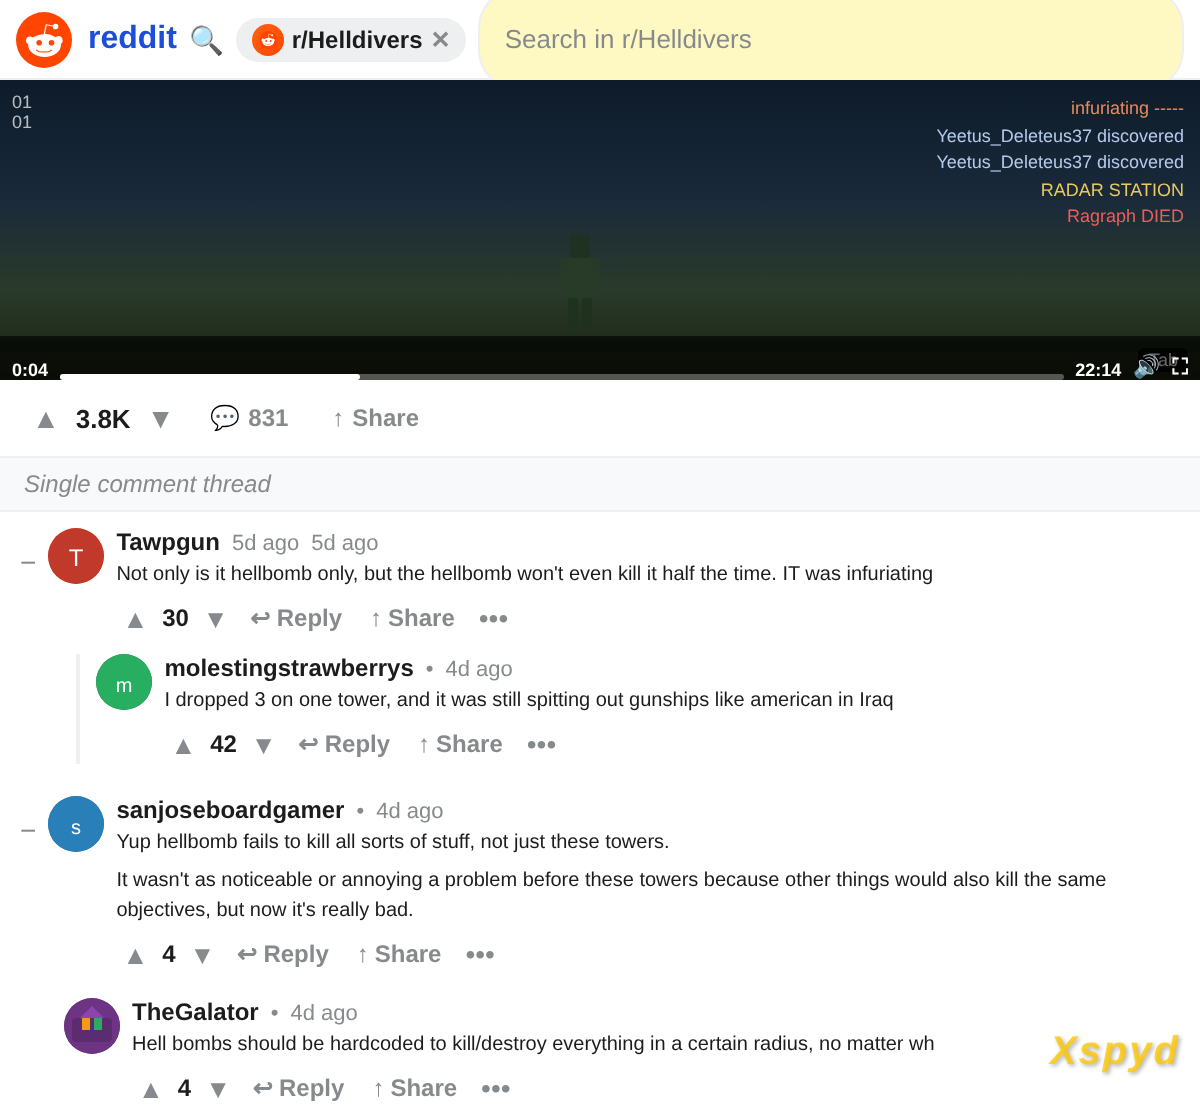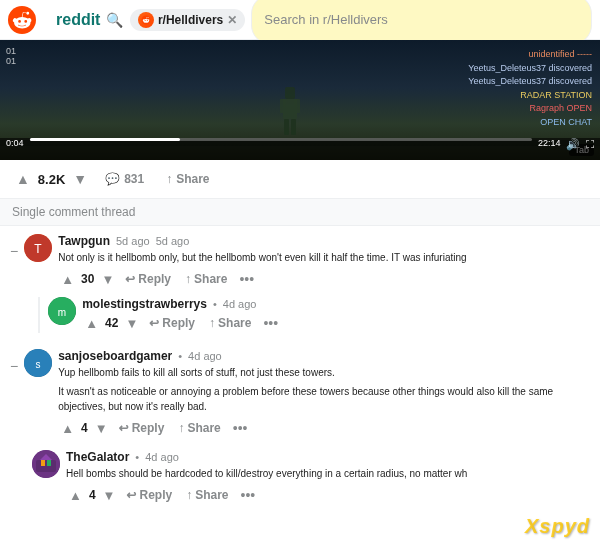--- a/index.html
+++ b/index.html
@@ -19,24 +19,24 @@
       align-items: center;
       height: 40px;
       background: #fff;
       border-bottom: 1px solid #edeff1;
       padding: 0 8px;
       gap: 6px;
     }
     .reddit-logo {
       display: flex;
       align-items: center;
-      gap: 20px;
+      gap: 8px;
       font-weight: 700;
       font-size: 16px;
-      color: #0f766e;
+      color: #1d4ed8;
     }
     .reddit-icon {
       width: 28px;
       height: 28px;
     }
     .search-icon-nav {
       font-size: 14px;
       color: #878a8c;
     }
     .subreddit-pill {
@@ -72,21 +72,21 @@
       border: 1px solid #edeff1;
       border-radius: 20px;
       padding: 17px 12px;
       font-size: 13px;
       color: #878a8c;
     }
 
     
     .video-area {
       width: 100%;
-      height: 120px;
+      height: 150px;
       background: #3b82f6;
       position: relative;
       overflow: hidden;
     }
     .video-scene {
       width: 100%;
       height: 100%;
       background: linear-gradient(180deg, #0d1b2a 0%, #1a2a3a 40%, #2a3a2a 70%, #1a2010 100%);
       position: relative;
     }
@@ -100,23 +100,24 @@
       text-align: right;
     }
     .video-controls {
       position: absolute;
       bottom: 0;
       left: 0;
       right: 0;
       height: 22px;
       background: rgba(0,0,0,0.6);
       display: flex;
-      align-items: flex-start;
+      align-items: flex-end;
       padding: 0 6px;
       gap: 6px;
+      font-weight: bold;
     }
     .vc-time { color: #fff; font-size: 9px; }
     .vc-bar-bg {
       flex: 1;
       height: 3px;
       background: rgba(255,255,255,0.3);
       border-radius: 2px;
       position: relative;
     }
     .vc-bar-fill {
@@ -188,20 +189,21 @@
       display: flex;
       justify-content: space-between;
       align-items: center;
       padding: 6px 12px;
       background: #f8f9fa;
       border-bottom: 1px solid #edeff1;
     }
     .thread-label {
       font-size: 12px;
       color: #878a8c;
+      font-style: italic;
     }
     .see-full {
       font-size: 12px;
       color: #0079d3;
       cursor: pointer;
       font-weight: 600;
     }
 
     
     .comments-section {
@@ -378,46 +380,45 @@
       <rect x="13" y="17" width="14" height="20" rx="1" fill="rgba(40,60,40,0.9)"></rect>
       <rect x="10" y="17" width="6" height="14" rx="1" fill="rgba(40,60,40,0.8)"></rect>
       <rect x="24" y="17" width="6" height="14" rx="1" fill="rgba(40,60,40,0.8)"></rect>
       <rect x="14" y="37" width="5" height="16" rx="1" fill="rgba(30,50,30,0.9)"></rect>
       <rect x="21" y="37" width="5" height="16" rx="1" fill="rgba(30,50,30,0.9)"></rect>
     </svg>
 
     <div style="position:absolute;bottom:14px;left:0;right:0;height:6px;background:rgba(20,30,20,0.6);"></div>
 
     <div class="video-overlay-text">
-      <div style="color:rgba(255,150,100,0.9);font-size:9px;">unidentified -----</div>
+      <div style="color:rgba(255,150,100,0.9);font-size:9px;">infuriating -----</div>
       <div style="color:rgba(200,220,255,0.9);font-size:9px;">Yeetus_Deleteus37 discovered</div>
       <div style="color:rgba(200,220,255,0.9);font-size:9px;">Yeetus_Deleteus37 discovered</div>
       <div style="color:rgba(255,220,100,0.9);font-size:9px;font-weight:normal;">RADAR STATION</div>
-      <div style="color:rgba(255,100,100,0.9);font-size:9px;">Ragraph OPEN</div>
-      <div style="color:rgba(150,200,255,0.9);font-size:9px;">OPEN CHAT</div>
+      <div style="color:rgba(255,100,100,0.9);font-size:9px;">Ragraph DIED</div>
     </div>
 
     <div class="tab-badge">Tab</div>
   </div>
 
   <div class="video-controls">
     <span class="vc-time">0:04</span>
     <div class="vc-bar-bg">
       <div class="vc-bar-fill"></div>
     </div>
     <span class="vc-time">22:14</span>
     <span style="color:#fff;font-size:11px;cursor:pointer;">🔊</span>
     <span style="color:#fff;font-size:11px;cursor:pointer;">⛶</span>
   </div>
 </div>
 
 <div class="action-bar">
   <div class="vote-group">
     <button class="vote-btn">▲</button>
-    <span class="vote-count">8.2K</span>
+    <span class="vote-count">3.8K</span>
     <button class="vote-btn">▼</button>
   </div>
   <button class="action-btn">
     <span>💬</span>
     <span>831</span>
   </button>
   <button class="action-btn">
     <span>↑</span>
     <span>Share</span>
   </button>
@@ -471,20 +472,21 @@
                   <circle cx="14" cy="14" r="14" fill="#27ae60"></circle>
                   <text x="14" y="19" text-anchor="middle" font-size="10" fill="white">m</text>
                 </svg>
             </div>
             <div class="comment-body">
               <div class="comment-header">
                 <span class="comment-author">molestingstrawberrys</span>
                 <span class="comment-time">•</span>
                 <span class="comment-time">4d ago</span>
               </div>
+              <div class="comment-text">I dropped 3 on one tower, and it was still spitting out gunships like american in Iraq</div>
               <div class="comment-actions">
                 <button class="c-vote-btn">▲</button>
                 <span class="c-vote-count">42</span>
                 <button class="c-vote-btn">▼</button>
                 <button class="c-action-btn">
                   <span>↩</span>
                   <span>Reply</span>
                 </button>
                 <button class="c-action-btn">
                   <span>↑</span>

